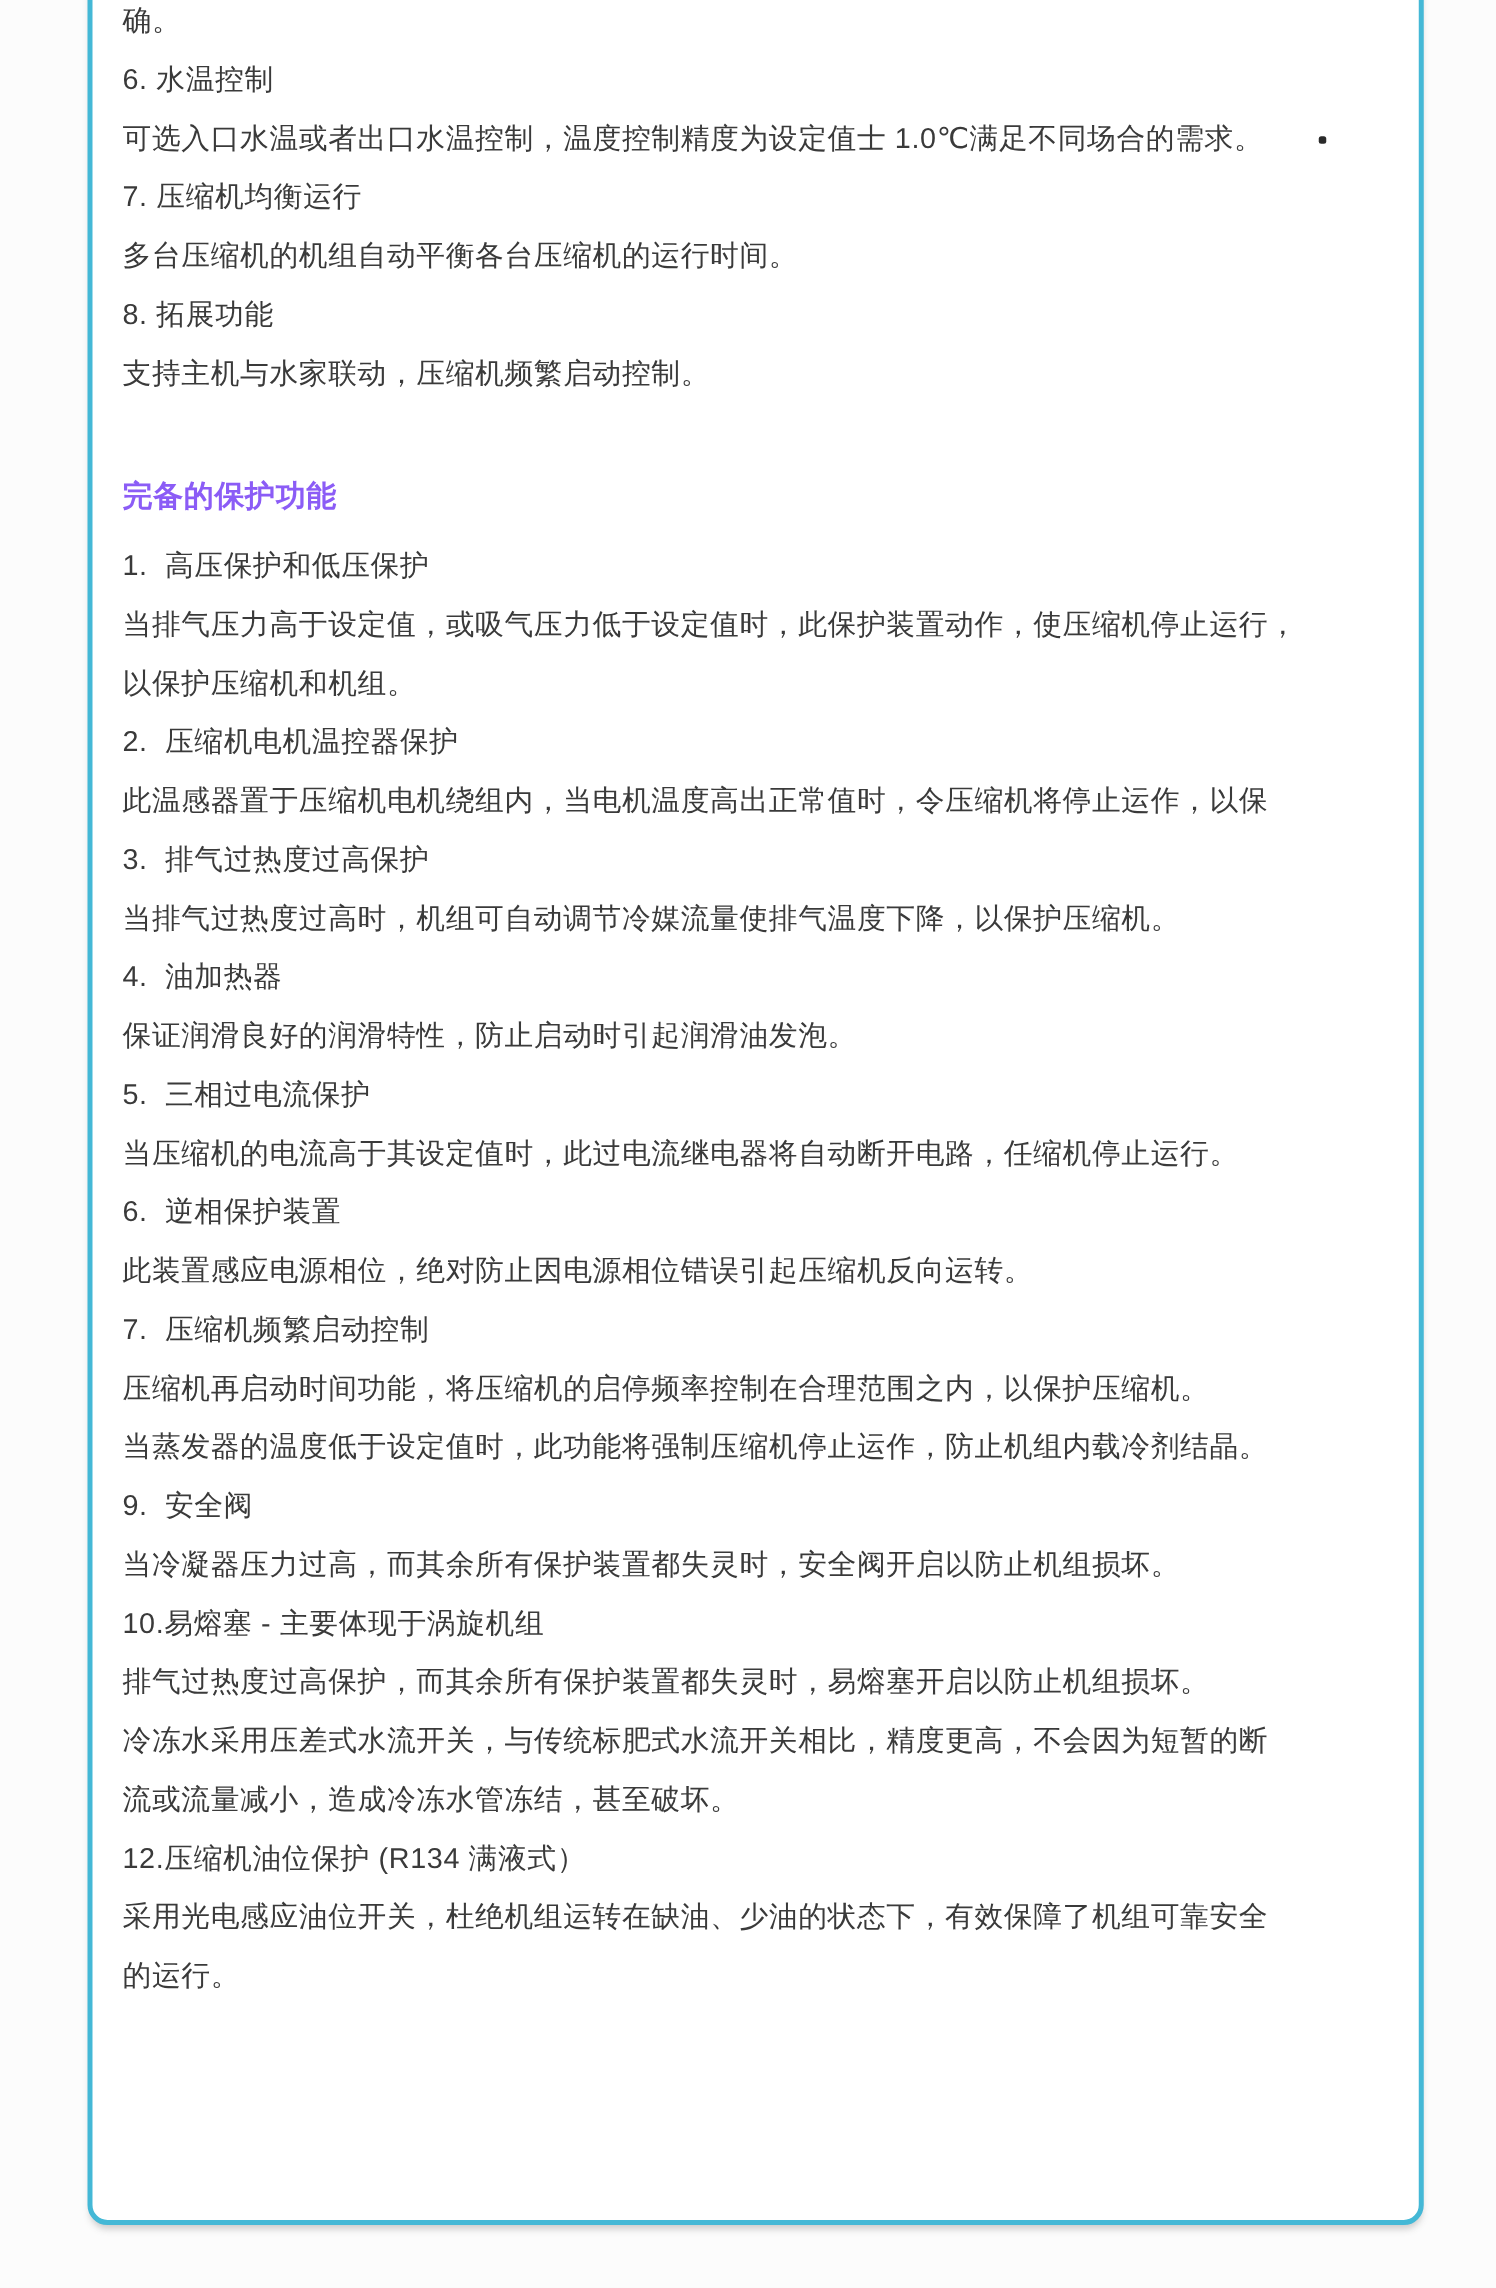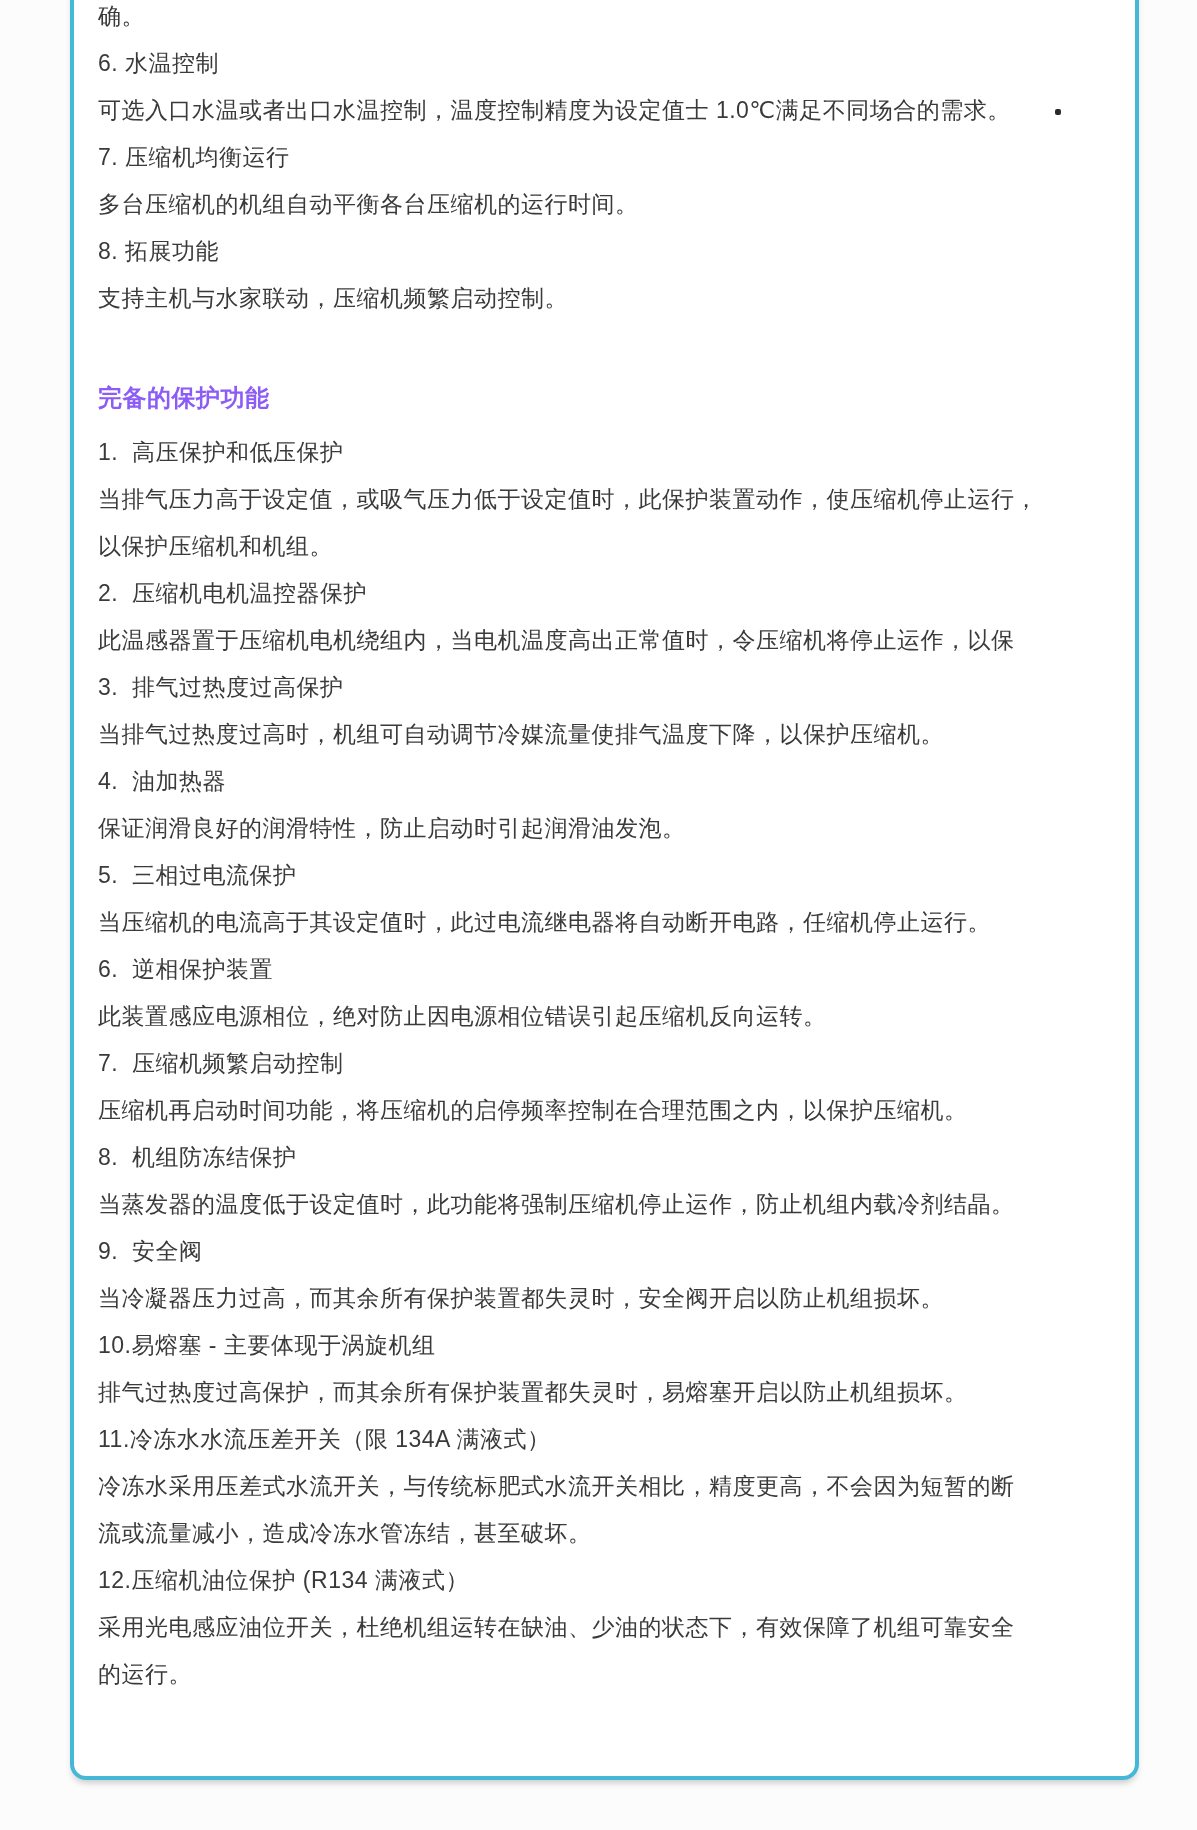--- a/index.html
+++ b/index.html
@@ -87,27 +87,25 @@
           <div class="text-line">3.  排气过热度过高保护</div>
           <div class="text-line">当排气过热度过高时，机组可自动调节冷媒流量使排气温度下降，以保护压缩机。</div>
           <div class="text-line">4.  油加热器</div>
           <div class="text-line">保证润滑良好的润滑特性，防止启动时引起润滑油发泡。</div>
           <div class="text-line">5.  三相过电流保护</div>
           <div class="text-line">当压缩机的电流高于其设定值时，此过电流继电器将自动断开电路，任缩机停止运行。</div>
           <div class="text-line">6.  逆相保护装置</div>
           <div class="text-line">此装置感应电源相位，绝对防止因电源相位错误引起压缩机反向运转。</div>
           <div class="text-line">7.  压缩机频繁启动控制</div>
           <div class="text-line">压缩机再启动时间功能，将压缩机的启停频率控制在合理范围之内，以保护压缩机。</div>
-          <div class="text-line">8.  机组防冻结保护</div>
           <div class="text-line">当蒸发器的温度低于设定值时，此功能将强制压缩机停止运作，防止机组内载冷剂结晶。</div>
           <div class="text-line">9.  安全阀</div>
           <div class="text-line">当冷凝器压力过高，而其余所有保护装置都失灵时，安全阀开启以防止机组损坏。</div>
           <div class="text-line">10.易熔塞 - 主要体现于涡旋机组</div>
           <div class="text-line">排气过热度过高保护，而其余所有保护装置都失灵时，易熔塞开启以防止机组损坏。</div>
-          <div class="text-line">11.冷冻水水流压差开关（限 134A 满液式）</div>
           <div class="text-line">冷冻水采用压差式水流开关，与传统标肥式水流开关相比，精度更高，不会因为短暂的断</div>
           <div class="text-line">流或流量减小，造成冷冻水管冻结，甚至破坏。</div>
           <div class="text-line">12.压缩机油位保护 (R134 满液式）</div>
           <div class="text-line">采用光电感应油位开关，杜绝机组运转在缺油、少油的状态下，有效保障了机组可靠安全</div>
           <div class="text-line">的运行。</div>
         </div>
 
     </div>
   </div>
   <div class="speck"></div>

